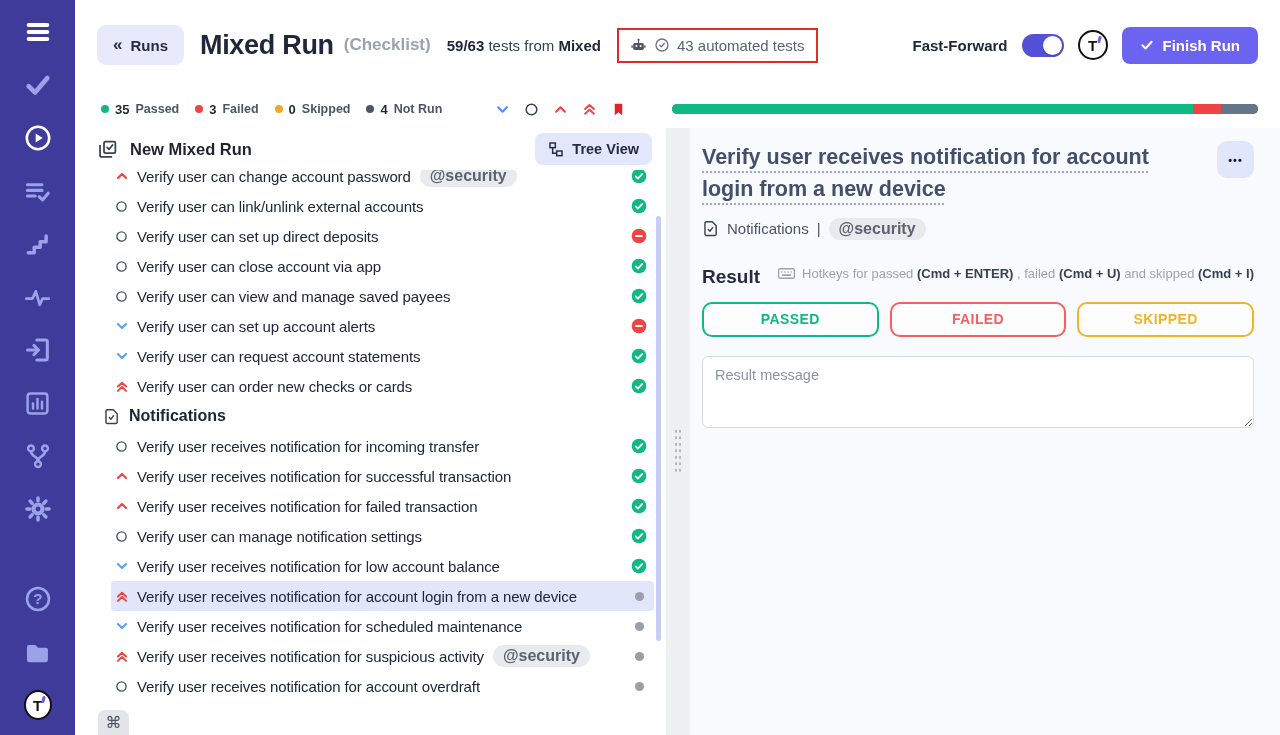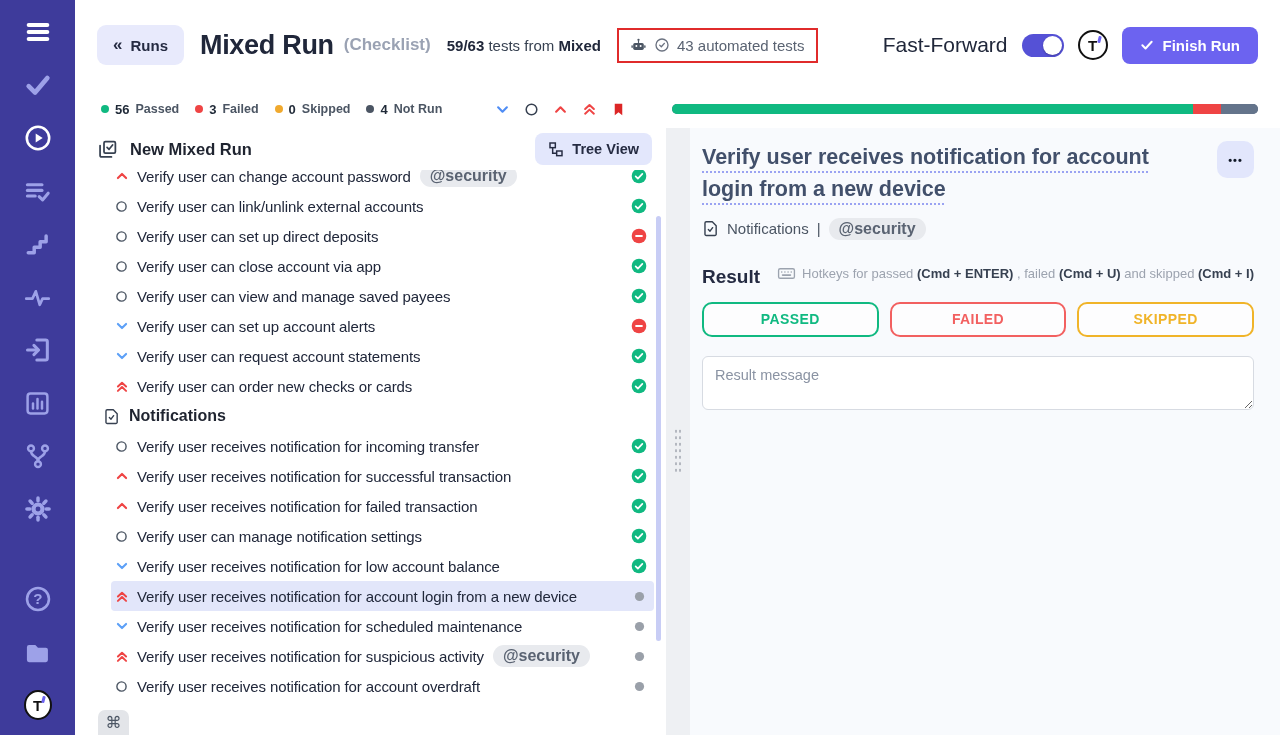--- a/index.html
+++ b/index.html
@@ -19,21 +19,21 @@
 
   
   .topbar { height:90px; display:flex; align-items:center; padding:0 22px; gap:16px; background:#fff; flex-shrink:0; }
   .runs-btn { display:flex; align-items:center; gap:8px; background:#e8eafc; border:none; border-radius:9px; padding:10px 16px; font-family:inherit; font-size:15px; font-weight:700; color:#252b42; cursor:pointer; }
   .run-title { font-size:27px; font-weight:700; color:#20273a; letter-spacing:-0.3px; }
   .run-subtitle { font-size:17px; font-weight:700; color:#9aa2b3; margin-left:-6px; }
   .tests-count { font-size:15px; color:#374151; }
   .tests-count b { color:#20273a; }
   .auto-box { display:flex; align-items:center; gap:7px; border:2px solid #e02b2b; padding:7px 11px; font-size:15px; color:#5a6372; background:#fff; cursor:pointer; }
   .top-right { margin-left:auto; display:flex; align-items:center; gap:14px; }
-  .ff-label { font-size:21px; font-weight:400; color:#20273a; }
+  .ff-label { font-size:15px; font-weight:700; color:#20273a; }
   .toggle { width:42px; height:23px; border-radius:12px; background:#5551d6; position:relative; cursor:pointer; flex-shrink:0; }
   .toggle .knob { position:absolute; top:2px; right:2px; width:19px; height:19px; border-radius:50%; background:#fff; box-shadow:0 1px 2px rgba(0,0,0,.25); }
   .finish-btn { display:flex; align-items:center; gap:9px; background:#6c63f0; color:#fff; border:none; border-radius:8px; padding:10px 18px; font-family:inherit; font-size:15px; font-weight:700; cursor:pointer; }
 
   
   .statsrow { height:38px; display:flex; align-items:center; padding:0 22px 0 26px; background:#fff; flex-shrink:0; }
   .legend { display:flex; align-items:center; gap:16px; }
   .legend-item { display:flex; align-items:center; gap:6px; font-size:12.5px; cursor:pointer; }
   .legend-item .dot { width:8px; height:8px; border-radius:50%; }
   .legend-item b { color:#1f2937; font-size:13px; }
@@ -72,21 +72,21 @@
   .detail-titlerow { display:flex; align-items:flex-start; gap:14px; }
   .detail-title { flex:1; max-width:502px; font-size:21.5px; font-weight:700; color:#42506b; line-height:1.5; text-decoration:underline dotted #9aa3f2; text-decoration-thickness:2px; text-underline-offset:7px; cursor:text; }
   .menu-btn { width:37px; height:37px; background:#e2e6fc; border:none; border-radius:10px; font-size:11px; font-weight:800; letter-spacing:1px; color:#111827; cursor:pointer; flex-shrink:0; }
   .detail-meta { display:flex; align-items:center; gap:8px; margin-top:12px; font-size:15px; color:#4b5563; }
   .result-head { display:flex; align-items:baseline; justify-content:space-between; margin-top:24px; }
   .result-label { font-size:19px; font-weight:700; color:#252b42; }
   .hotkeys { font-size:13px; color:#9ca3af; display:flex; align-items:center; gap:6px; flex-wrap:nowrap; }
   .hotkeys b { color:#374151; }
   .result-buttons { display:flex; gap:11px; margin-top:14px; }
   .result-btn { flex:1; height:35px; background:#fdfdfe; border-radius:10px; border:2px solid; font-family:inherit; font-size:14px; font-weight:700; letter-spacing:0.4px; cursor:pointer; }
-  .result-msg { width:100%; height:54px; margin-top:19px; border:1px solid #d7dbe2; border-radius:6px; padding:10px 12px; font-family:inherit; font-size:14.5px; color:#374151; resize:both; background:#fff; }
+  .result-msg { width:100%; height:72px; margin-top:19px; border:1px solid #d7dbe2; border-radius:6px; padding:10px 12px; font-family:inherit; font-size:14.5px; color:#374151; resize:both; background:#fff; }
   .result-msg::placeholder { color:#8a93a3; }
 </style>
 </head>
 <body>
 
 <div class="app">
 
   <nav class="sidebar">
     <div class="side-group" id="sidebar-top">
         <div class="side-icon">
@@ -239,21 +239,21 @@
             </span>
           <span>Finish Run</span>
         </button>
       </div>
     </header>
 
     <div class="statsrow">
       <div class="legend" id="legend">
           <div class="legend-item">
             <span class="dot" style="background:#10b981"></span>
-            <b>56</b>
+            <b>35</b>
             <span class="lbl">Passed</span>
           </div>
           <div class="legend-item">
             <span class="dot" style="background:#ef4444"></span>
             <b>3</b>
             <span class="lbl">Failed</span>
           </div>
           <div class="legend-item">
             <span class="dot" style="background:#f0a92e"></span>
             <b>0</b>

